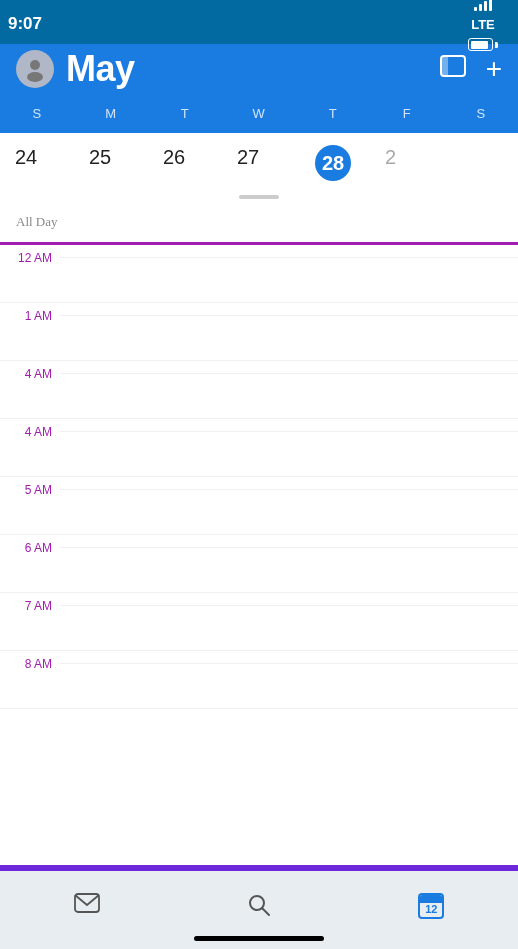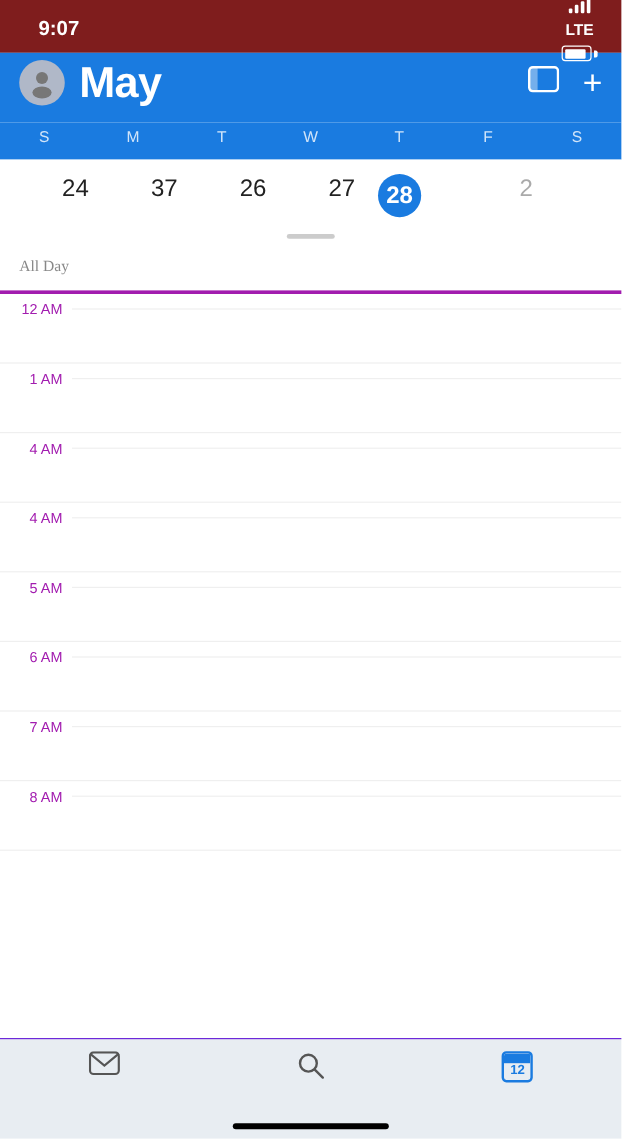--- a/index.html
+++ b/index.html
@@ -8,25 +8,25 @@
       width: 518px;
       height: 949px;
       font-family: -apple-system, 'Helvetica Neue', Arial, sans-serif;
       background: #fff;
       overflow: hidden;
       position: relative;
     }
 
     
     .status-bar {
-      background: #7f1d1d;
+      background: #0369a1;
       display: flex;
       justify-content: space-between;
       align-items: center;
-      padding: 10px 20px 6px 32px;
+      padding: 10px 20px 6px 8px;
       height: 44px;
     }
     .status-time {
       color: #fff;
       font-size: 17px;
       font-weight: 600;
     }
     .status-icons {
       display: flex;
       align-items: center;
@@ -141,22 +141,22 @@
 
     
     .week-row {
       background: #fff;
       display: grid;
       grid-template-columns: repeat(7, 1fr);
       padding: 8px 0 4px 0;
       border-bottom: none;
     }
     .week-cell {
-      text-align: right;
-      padding: 4px 0;
+      text-align: left;
+      padding: 4px 15px;
       cursor: pointer;
     }
     .day-num {
       font-size: 20px;
       color: #222;
       font-weight: 400;
       line-height: 1.2;
     }
     .day-num.faded {
       color: #aaa;
@@ -239,22 +239,22 @@
     .tab-bar {
       position: absolute;
       bottom: 0;
       left: 0;
       right: 0;
       height: 84px;
       background: #e8edf2;
       display: flex;
       align-items: flex-start;
       justify-content: space-around;
-      padding-top: 6px;
-      border-top: 1px solid #6d28d9;
+      padding-top: 18px;
+      border-top: 6px solid #6d28d9;
     }
     .tab-item {
       display: flex;
       flex-direction: column;
       align-items: center;
       cursor: pointer;
       padding: 4px 16px;
     }
 
     
@@ -348,21 +348,21 @@
   <div class="day-header-cell">T</div>
   <div class="day-header-cell">F</div>
   <div class="day-header-cell">S</div>
 </div>
 
 <div class="week-row">
   <div class="week-cell">
     <span class="day-num">24</span>
   </div>
   <div class="week-cell">
-    <span class="day-num">37</span>
+    <span class="day-num">25</span>
   </div>
   <div class="week-cell">
     <span class="day-num">26</span>
   </div>
   <div class="week-cell">
     <span class="day-num">27</span>
   </div>
   <div class="week-cell today">
     <span class="day-num">28</span>
   </div>

